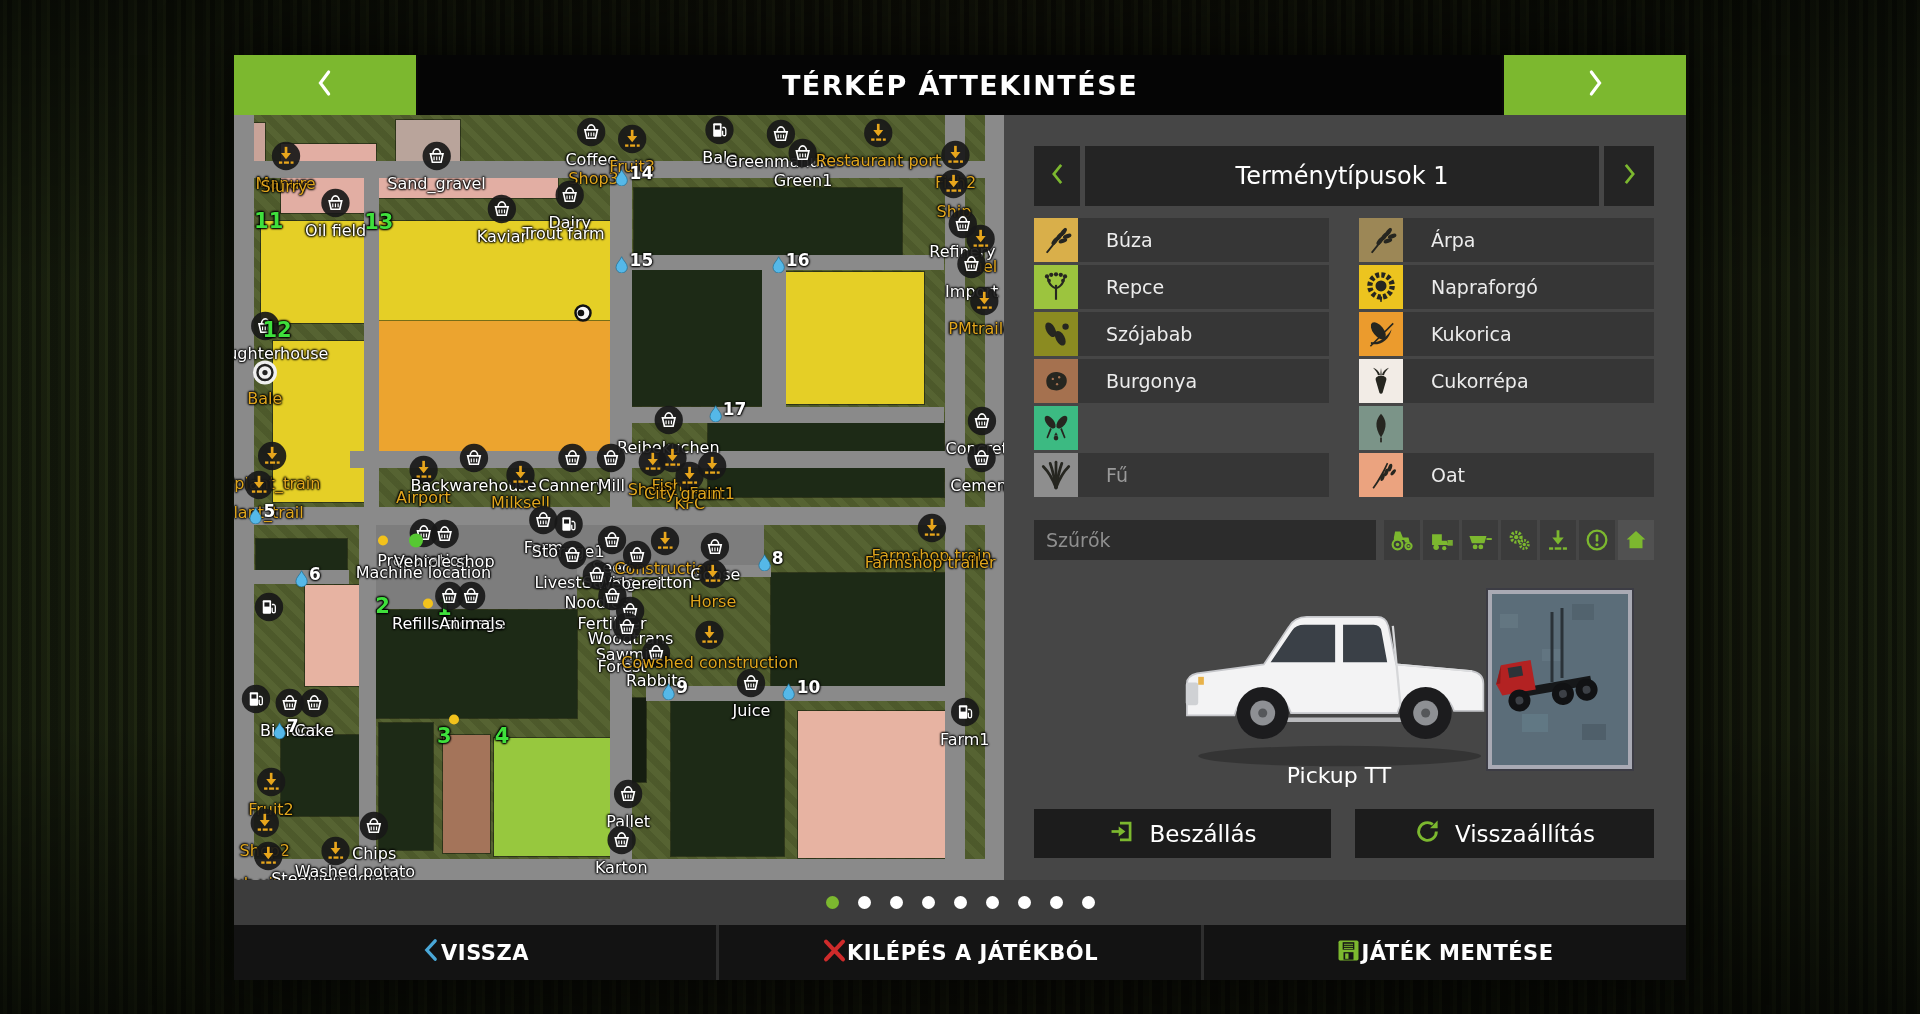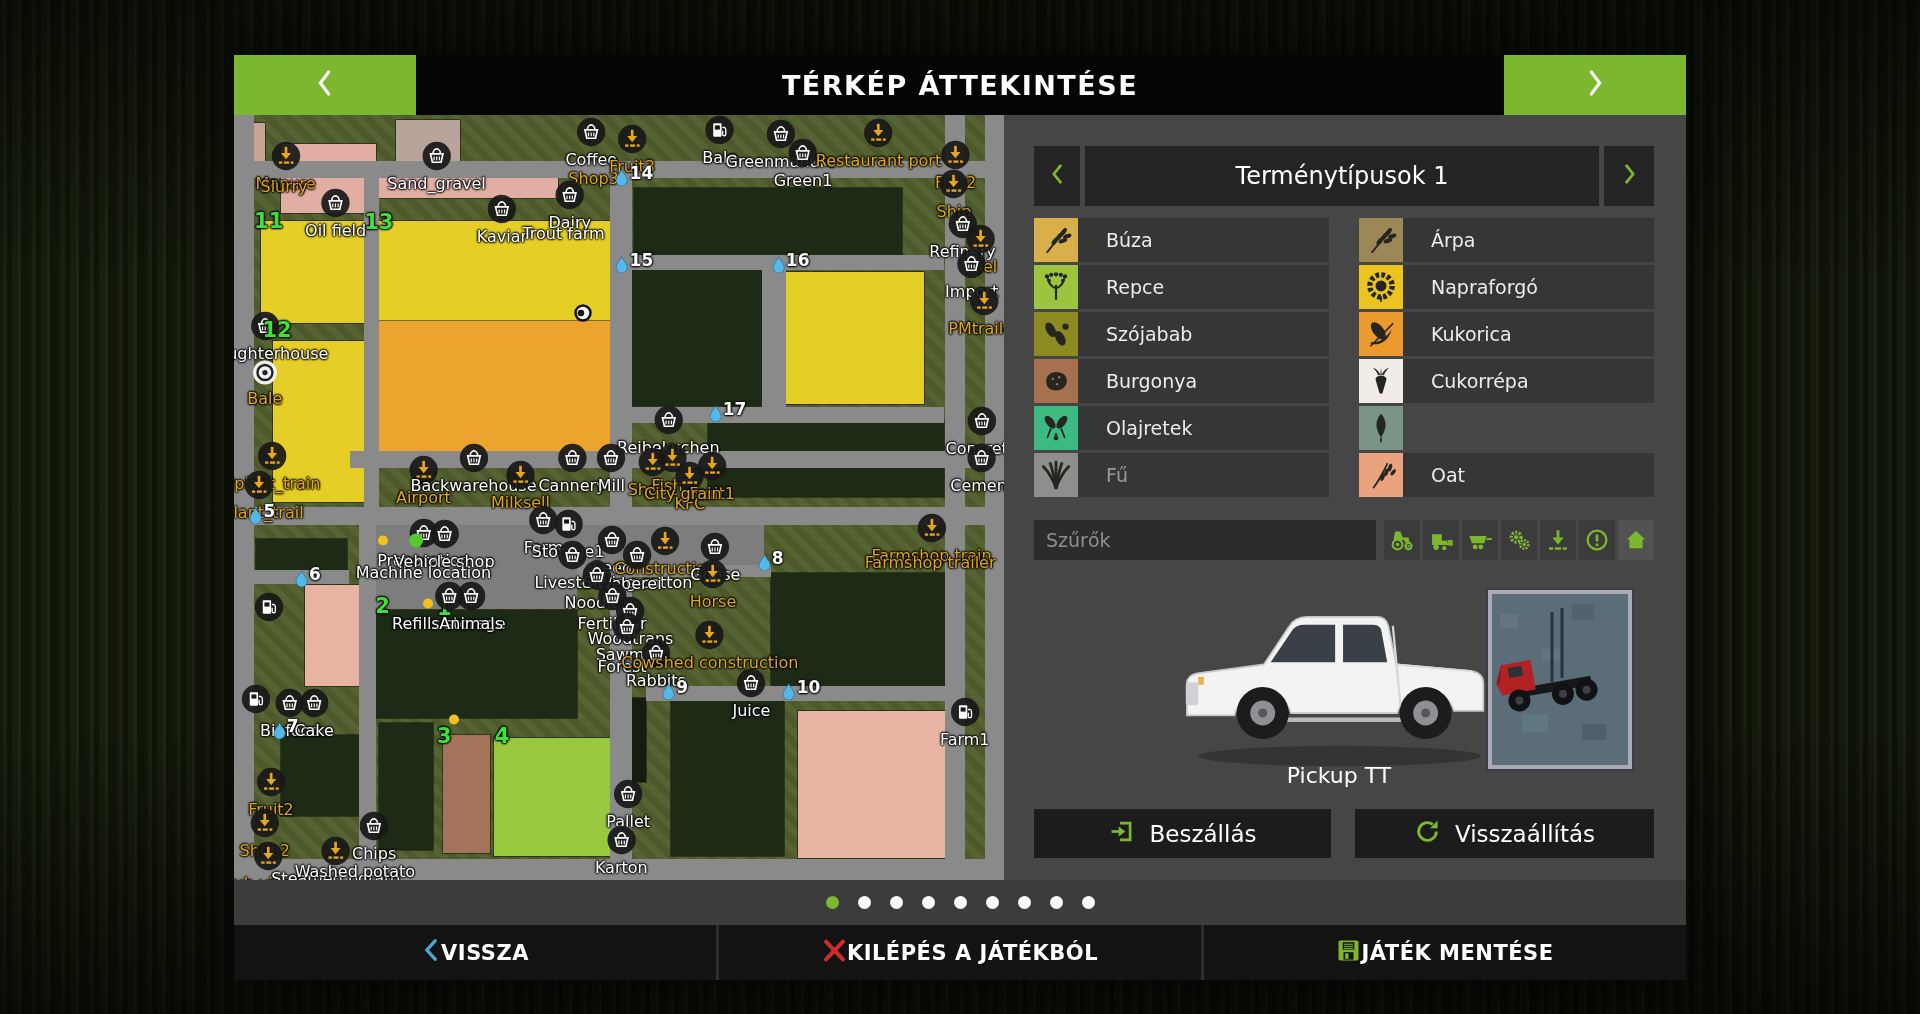--- a/index.html
+++ b/index.html
@@ -1060,21 +1060,20 @@
                 <g fill="#262620">
                   <ellipse cx="10.5" cy="10.5" rx="3.6" ry="7" transform="rotate(-38 10.5 10.5)"></ellipse>
                   <ellipse cx="21.5" cy="10.5" rx="3.6" ry="7" transform="rotate(38 21.5 10.5)"></ellipse>
                   <path d="M10.5 16 L7 25 l1.3 .8 L12 17z"></path>
                   <path d="M21.5 16 L25 25 l-1.3 .8 L20 17z"></path>
                   <path d="M16 20 l1.8 3 h-3.6z"></path>
                   <circle cx="16" cy="25.5" r="2.2"></circle>
                 </g>
               </svg>
             </div>
-            <div class="crop-label">Olajretek</div>
           </div>
           <div class="crop-row">
             <div class="crop-ico" style="background:#7b9488">
               <svg viewBox="0 0 32 32">
                 <g fill="#262620">
                   <path d="M16 2.5 C21 8 22.5 14.5 16 25 C9.5 14.5 11 8 16 2.5z"></path>
                   <rect x="15.2" y="25" width="1.6" height="4.5"></rect>
                 </g>
               </svg>
             </div>

